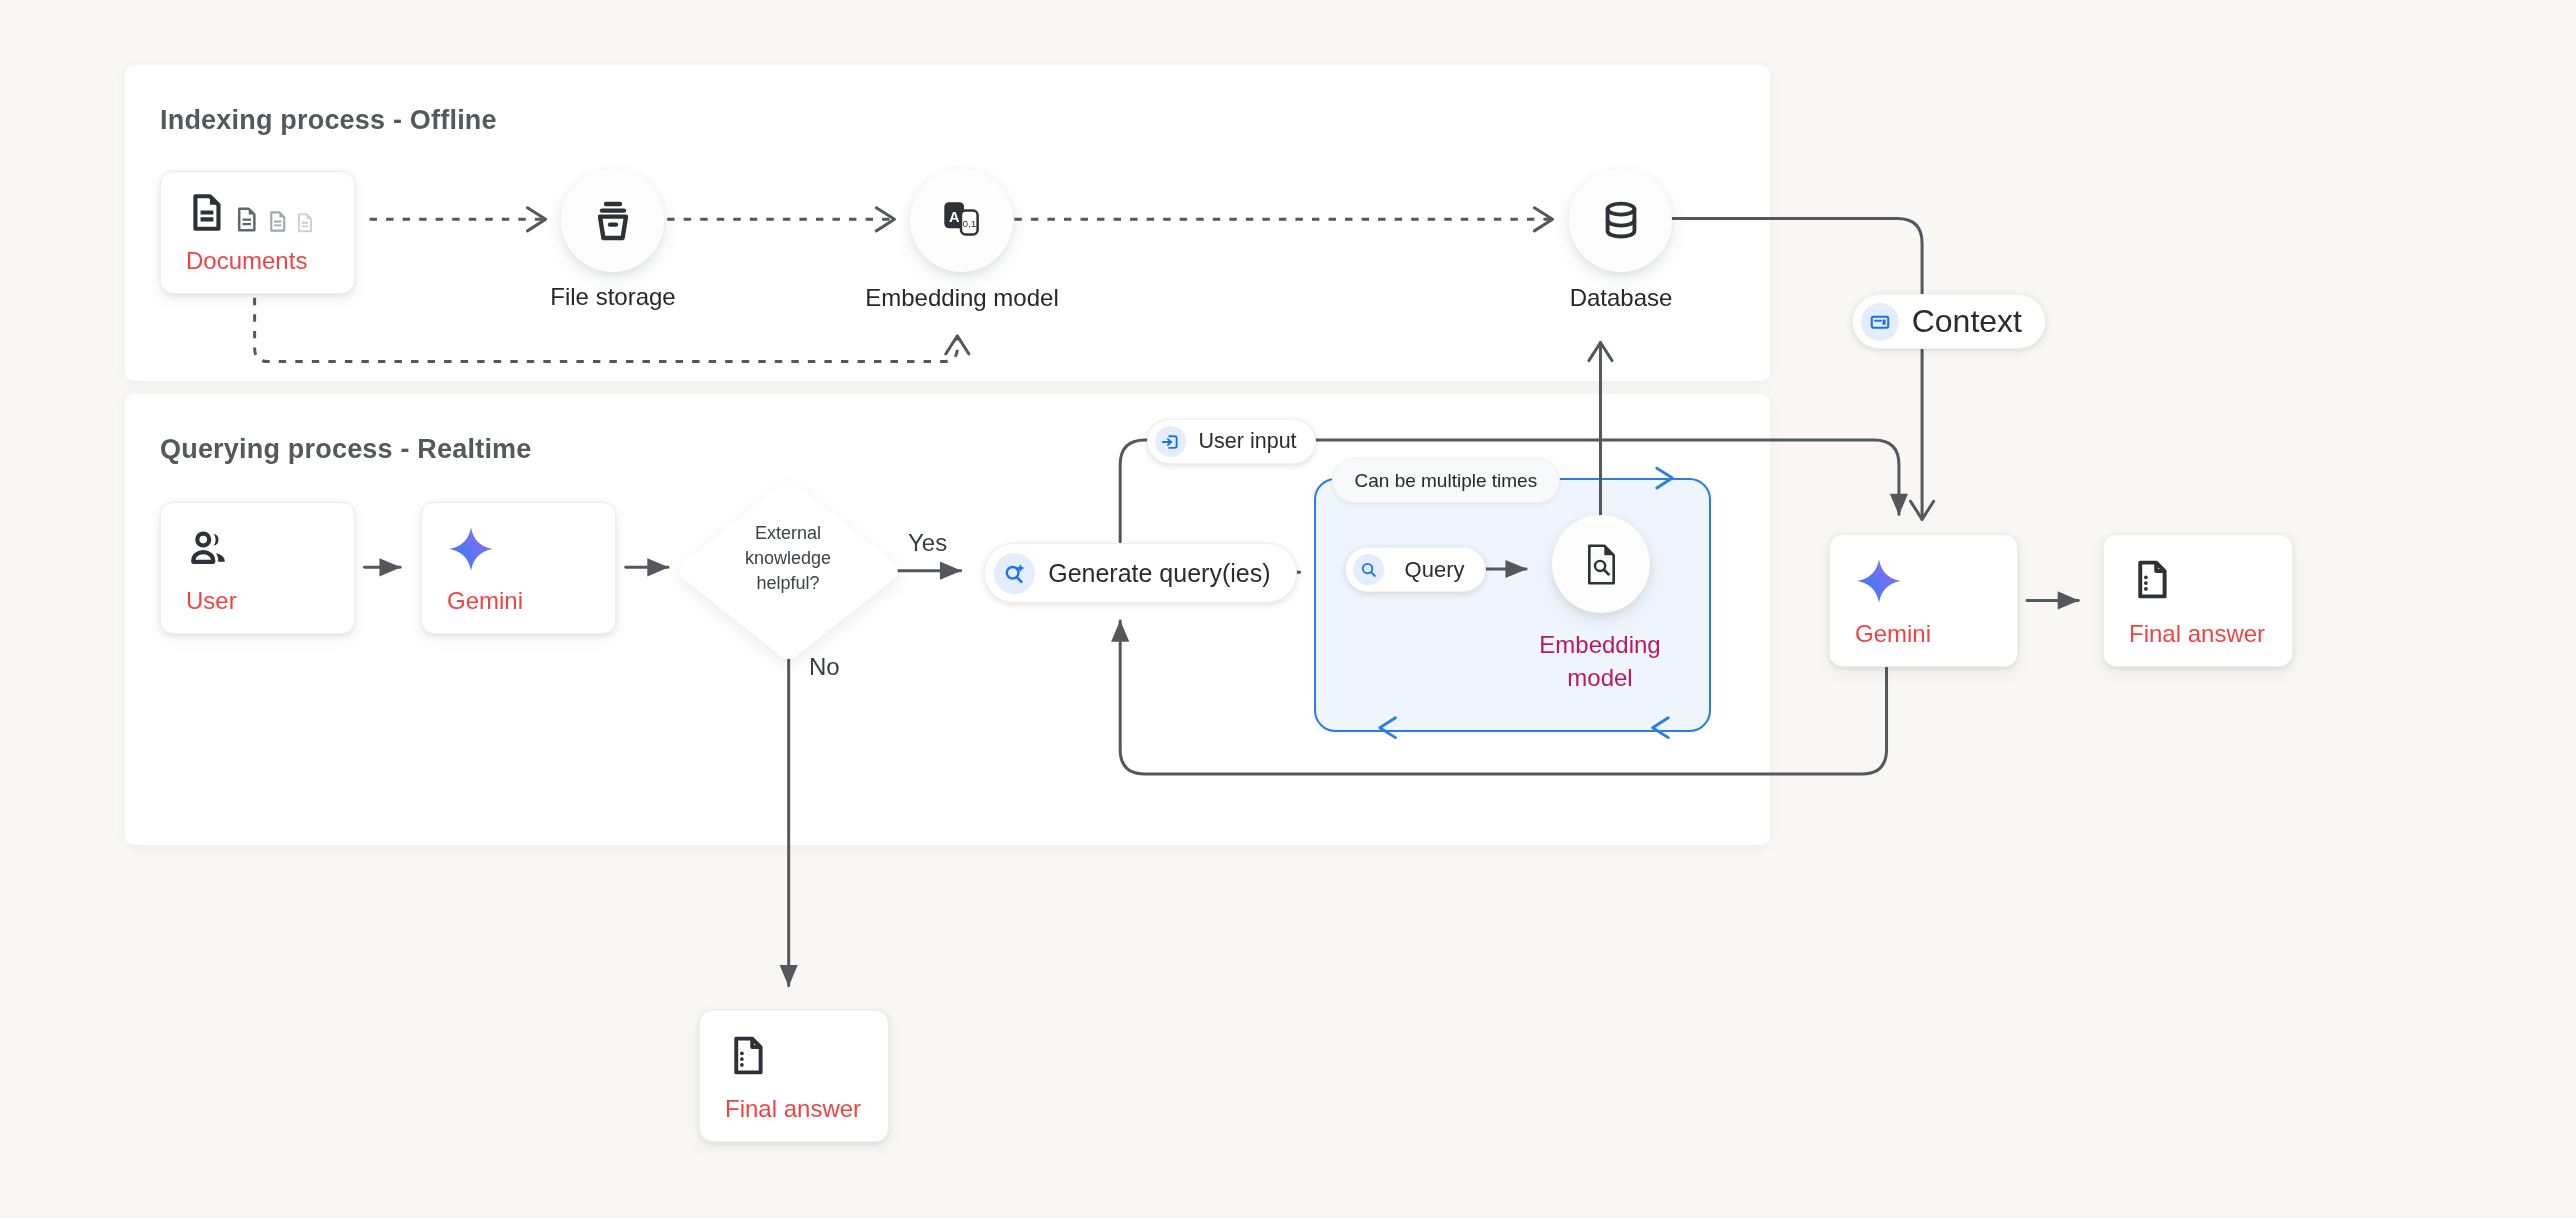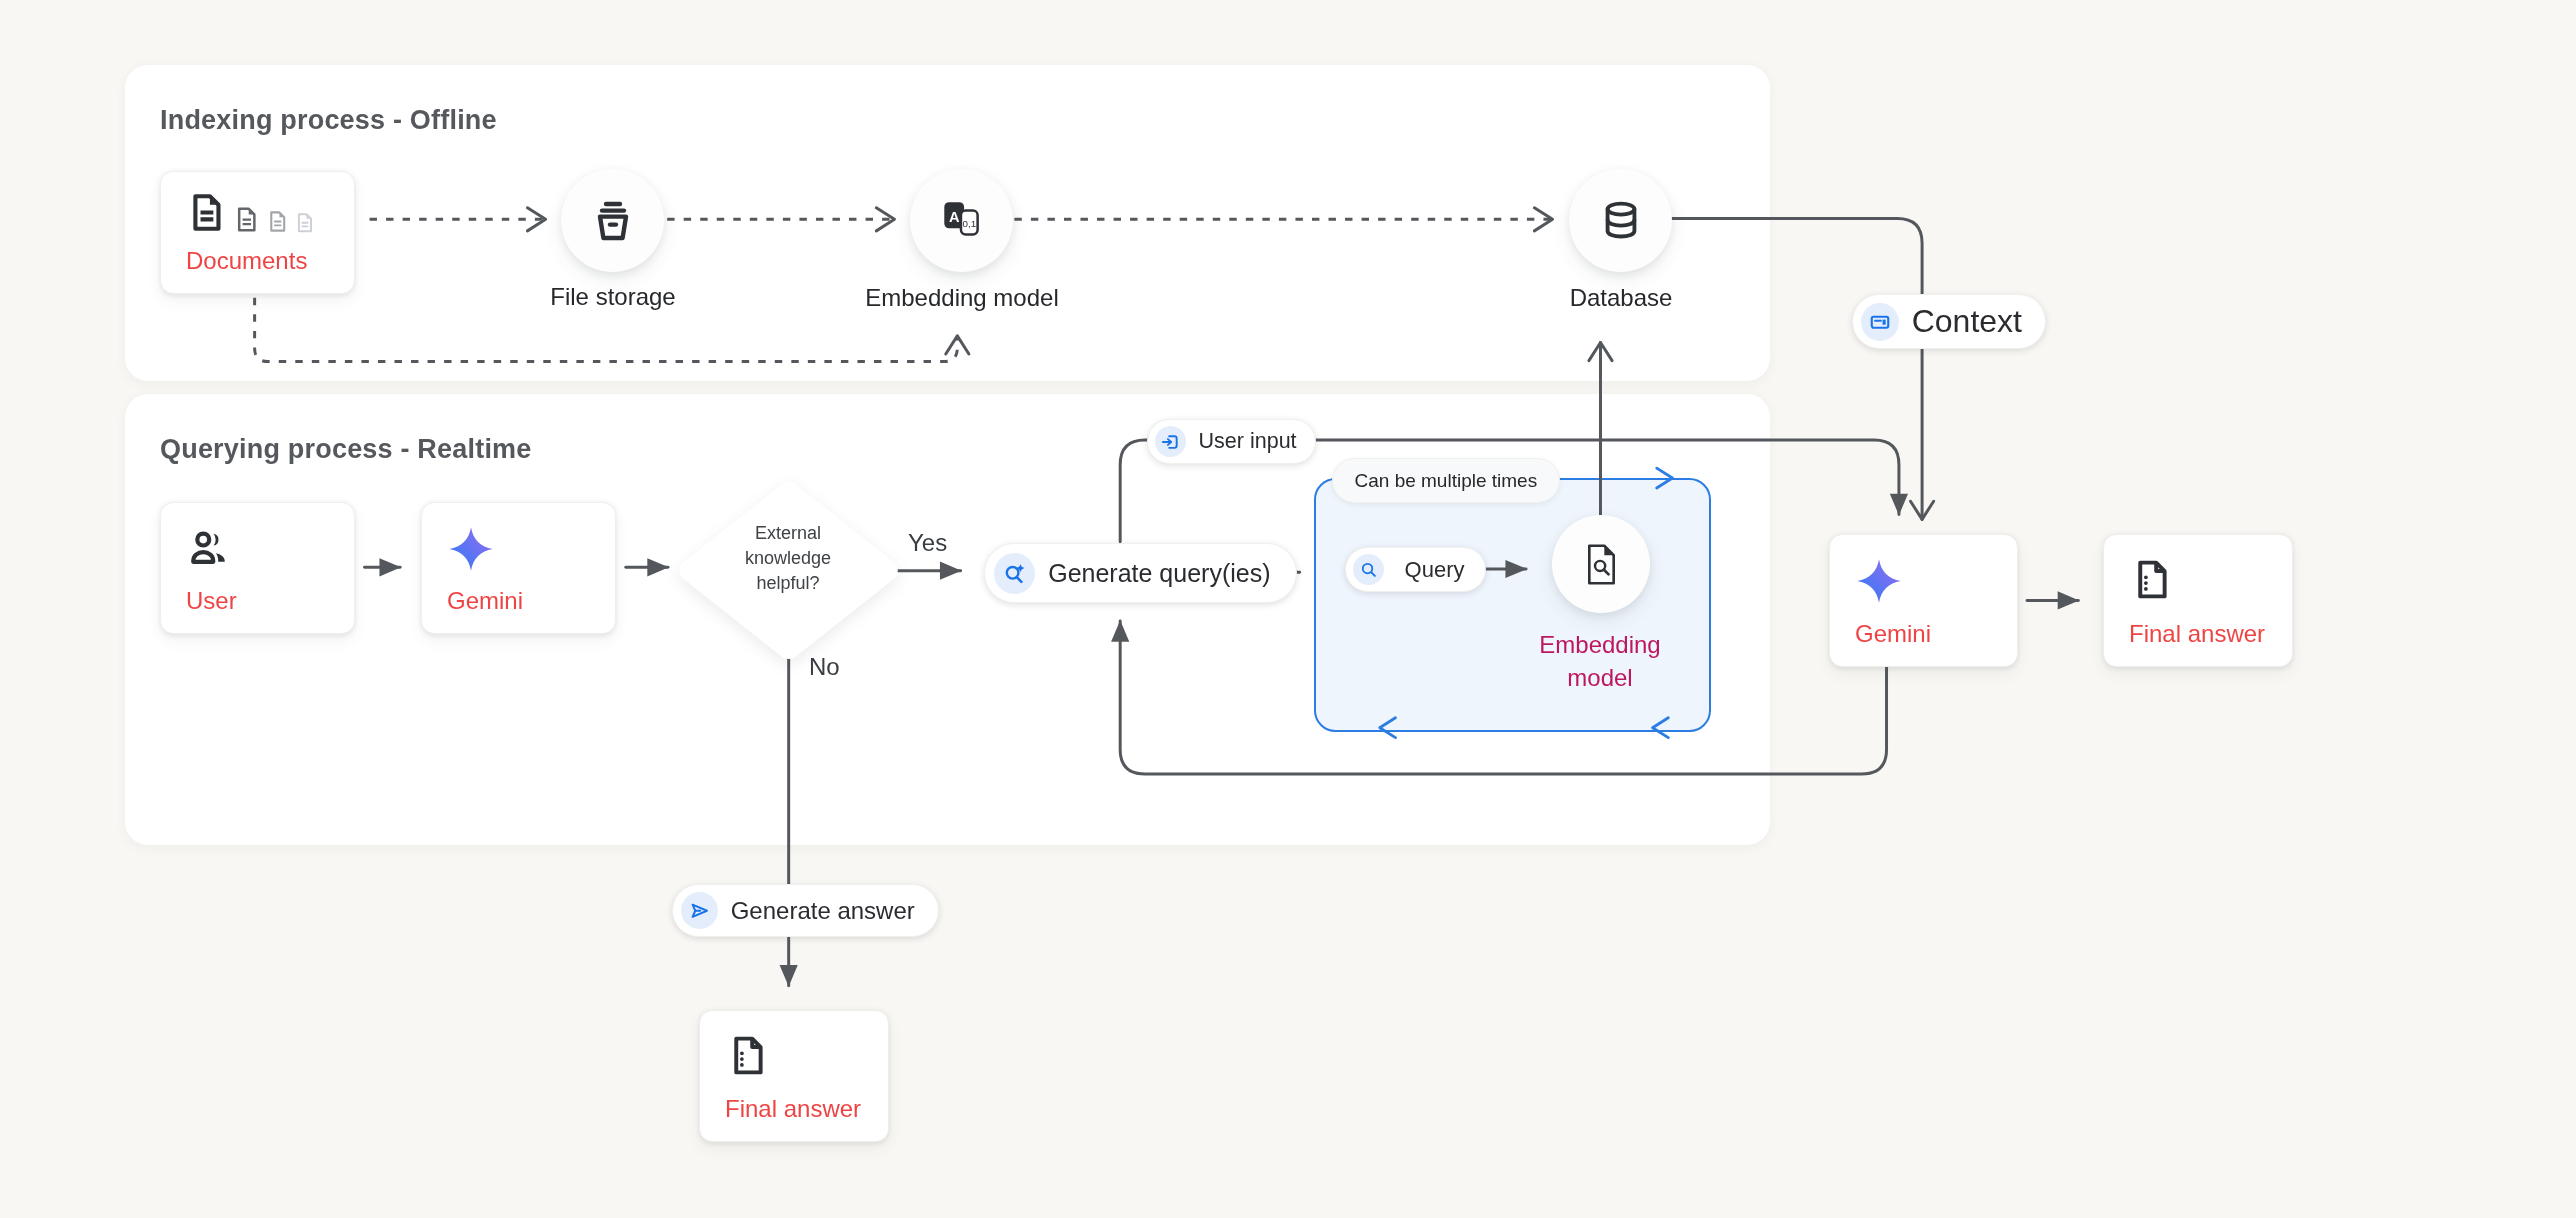--- a/index.html
+++ b/index.html
@@ -1,18 +1,18 @@
 <!DOCTYPE html>
 <html style="font-size:13.2px"><head>
 <meta charset="utf-8">
 <style>
   html,body{margin:0;padding:0;background:#f8f7f4;}
   #stage{position:relative;width:2576px;height:1219px;background:#f8f7f4;overflow:hidden;
          font-family:"Liberation Sans","DejaVu Sans",sans-serif;color:#26282c;}
-  .panel{position:absolute;background:#ffffff;border-radius:23px;box-shadow:0 2.5px 11.6px rgba(60,64,67,.05);}
+  .panel{position:absolute;background:#ffffff;border-radius:9px;box-shadow:0 2.5px 11.6px rgba(60,64,67,.05);}
   .panel-title{position:absolute;left:35px;top:40px;font-size:27px;font-weight:700;color:#55585c;letter-spacing:0.2px;}
   .card{position:absolute;background:#fff;border:0.8px solid #eeeeec;border-radius:13.2px;
         box-shadow:0 1.7px 5px rgba(60,64,67,.10),0 6.6px 15px rgba(60,64,67,.06);z-index:4;}
   .card .clabel{position:absolute;left:25px;bottom:18px;font-size:24px;font-weight:500;color:#ef4444;}
   .card .cicon{position:absolute;left:25px;top:21.5px;}
   .circle{position:absolute;background:#fdfdfd;border-radius:50%;z-index:4;
           box-shadow:0 3.3px 8.3px rgba(60,64,67,.10),0 8.3px 20px rgba(60,64,67,.07);
           display:flex;align-items:center;justify-content:center;}
   .nlabel{position:absolute;width:298px;text-align:center;font-size:24px;font-weight:500;color:#26282c;z-index:4;}
   .pill{position:absolute;background:#fff;border:0.8px solid #f0f0ee;border-radius:826px;z-index:5;
@@ -259,31 +259,20 @@
         <path d="M14.5 3 V7.5 H19" fill="none" stroke="#2e3136" stroke-width="2.1" stroke-linejoin="round"></path>
         <circle cx="9" cy="10.8" r="1" fill="#2e3136"></circle>
           <circle cx="9" cy="13.9" r="1" fill="#2e3136"></circle>
           <circle cx="9" cy="17" r="1" fill="#2e3136"></circle>
       </svg>
     </div>
     <div class="clabel">Final answer</div>
   </div>
 
 
-  <div class="pill" style="left:672px;top:884px;height:51px;padding:0 23px 0 8.3px;gap:12.4px;">
-    <span class="ic" style="width:37px;height:37px;">
-      <svg width="21.5" height="21.5" viewBox="0 0 24 24">
-        <g stroke="#1a73e8" stroke-width="2.2" fill="none" stroke-linecap="round" stroke-linejoin="round">
-          <path d="M4 5.2 L20 12 L4 18.8 L7 12 Z"></path>
-            <path d="M7 12 H12.5"></path>
-        </g>
-      </svg>
-    </span>
-    <span class="ptxt" style="font-size:24px;">Generate answer</span>
-  </div>
 
   <div class="card" style="left:699px;top:1010px;width:188px;height:130px;">
     <div class="cicon">
       <svg width="45" height="45" viewBox="0 0 24 24">
         <path d="M6 3 H14.5 L19 7.5 V21 H6 Z" fill="none" stroke="#2e3136" stroke-width="2.1" stroke-linejoin="round"></path>
         <path d="M14.5 3 V7.5 H19" fill="none" stroke="#2e3136" stroke-width="2.1" stroke-linejoin="round"></path>
         <circle cx="9" cy="10.8" r="1" fill="#2e3136"></circle>
           <circle cx="9" cy="13.9" r="1" fill="#2e3136"></circle>
           <circle cx="9" cy="17" r="1" fill="#2e3136"></circle>
       </svg>

